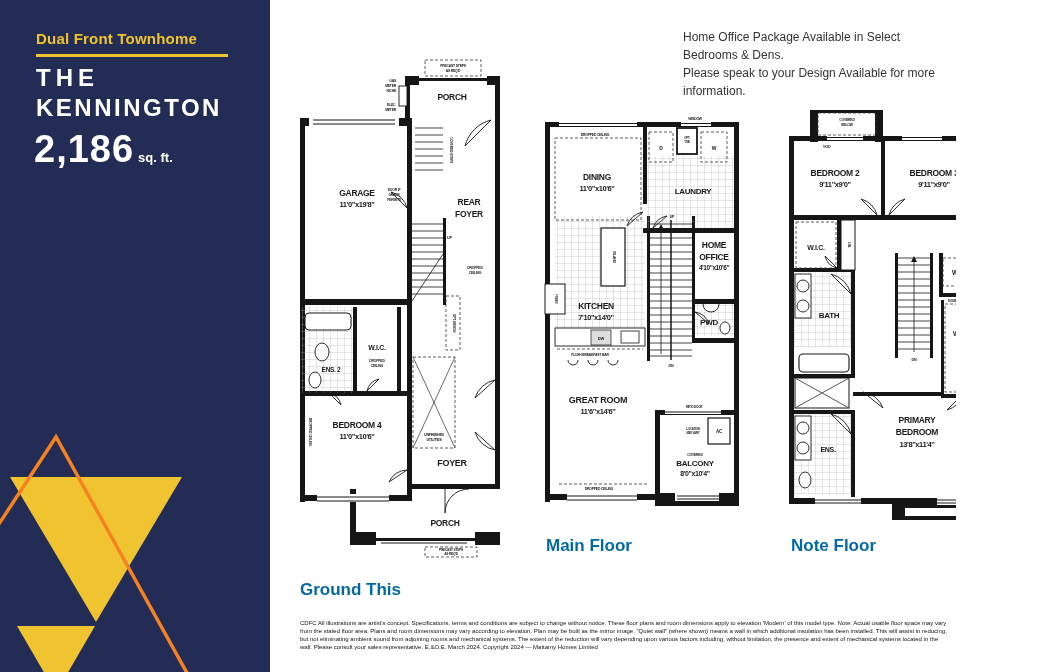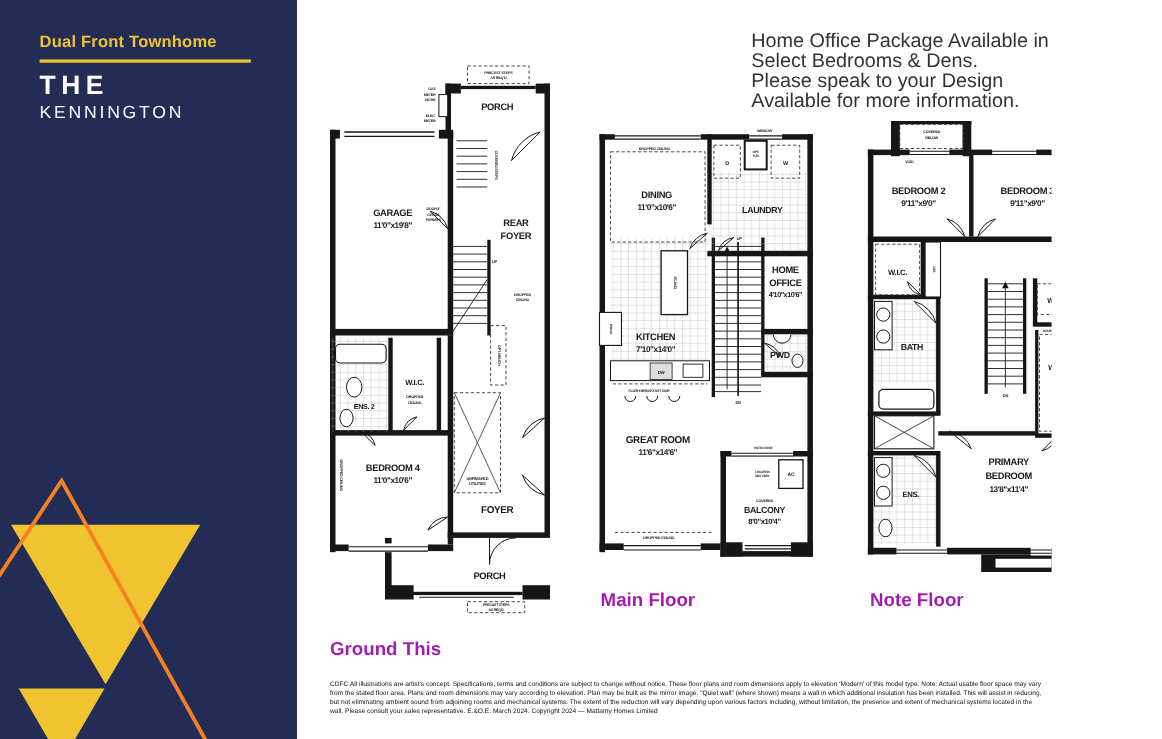--- a/index.html
+++ b/index.html
@@ -3,29 +3,29 @@
 <meta charset="utf-8">
 <style>
   html,body{margin:0;padding:0;background:#fff;}
   .page{position:relative;width:956px;height:672px;background:#fff;overflow:hidden;
         font-family:"Liberation Sans",sans-serif;}
   
   .sidebar{position:absolute;left:0;top:0;width:270px;height:672px;background:#222c55;overflow:hidden;}
   .sidebar .category{position:absolute;left:36px;top:30px;color:#f0c430;font-size:15px;font-weight:bold;letter-spacing:.2px;}
   .sidebar .rule{position:absolute;left:36px;top:54px;width:192px;height:3px;background:#f0c430;}
   .sidebar .t1{position:absolute;left:36px;top:64px;color:#ffffff;font-size:24px;font-weight:bold;letter-spacing:5px;}
-  .sidebar .t2{position:absolute;left:36px;top:94px;color:#fff;font-size:16px;font-weight:normal;letter-spacing:2.5px;}
+  .sidebar .t2{position:absolute;left:36px;top:94px;color:#fff;font-size:24px;font-weight:bold;letter-spacing:2.5px;}
   .sidebar .sqft{position:absolute;left:34px;top:128px;color:#fff;}
   .sidebar .sqft .num{font-size:38px;font-weight:bold;letter-spacing:1px;}
   .sidebar .sqft .unit{font-size:13px;font-weight:bold;margin-left:4px;}
   .logo{position:absolute;left:0;top:425px;}
   
-  .note{position:absolute;left:683px;top:28px;color:#333;font-size:18px;line-height:18px;}
+  .note{position:absolute;left:683px;top:28px;color:#333;font-size:12px;line-height:18px;}
   
-  .floor-title{position:absolute;color:#a21caf;font-size:17px;font-weight:bold;}
+  .floor-title{position:absolute;color:#0369a1;font-size:17px;font-weight:bold;}
   
   .plan{position:absolute;}
   .plan svg{display:block;overflow:visible;}
   text{font-family:"Liberation Sans",sans-serif;fill:#1a1a1a;}
   .rm{font-weight:bold;letter-spacing:-.3px;}
   .dim{font-weight:bold;letter-spacing:-.4px;}
   .tiny{font-weight:bold;letter-spacing:-.2px;}
   
   .disclaimer{position:absolute;left:300px;top:619px;width:720px;color:#111;font-size:6px;line-height:8px;}
   .disclaimer div{white-space:nowrap;}
@@ -33,20 +33,23 @@
 </head>
 <body>
 
 <div class="page">
 
   <aside class="sidebar">
     <div class="category">Dual Front Townhome</div>
     <div class="rule"></div>
     <div class="t1">THE</div>
     <div class="t2">KENNINGTON</div>
+    <div class="sqft">
+      <span class="num">2,186</span><span class="unit">sq. ft.</span>
+    </div>
     <svg class="logo" width="270" height="247" viewBox="0 0 270 247">
       <polygon points="10,52 182,52 96,197" fill="#f0c430"></polygon>
       <polygon points="17,201 95,201 56,268" fill="#f0c430"></polygon>
       <polyline points="-5,105 56,12 192,257" fill="none" stroke="#f58220" stroke-width="3.5"></polyline>
     </svg>
   </aside>
 
   <div class="note">
     <div>Home Office Package Available in Select Bedrooms &amp; Dens.</div>
     <div>Please speak to your Design Available for more information.</div>

